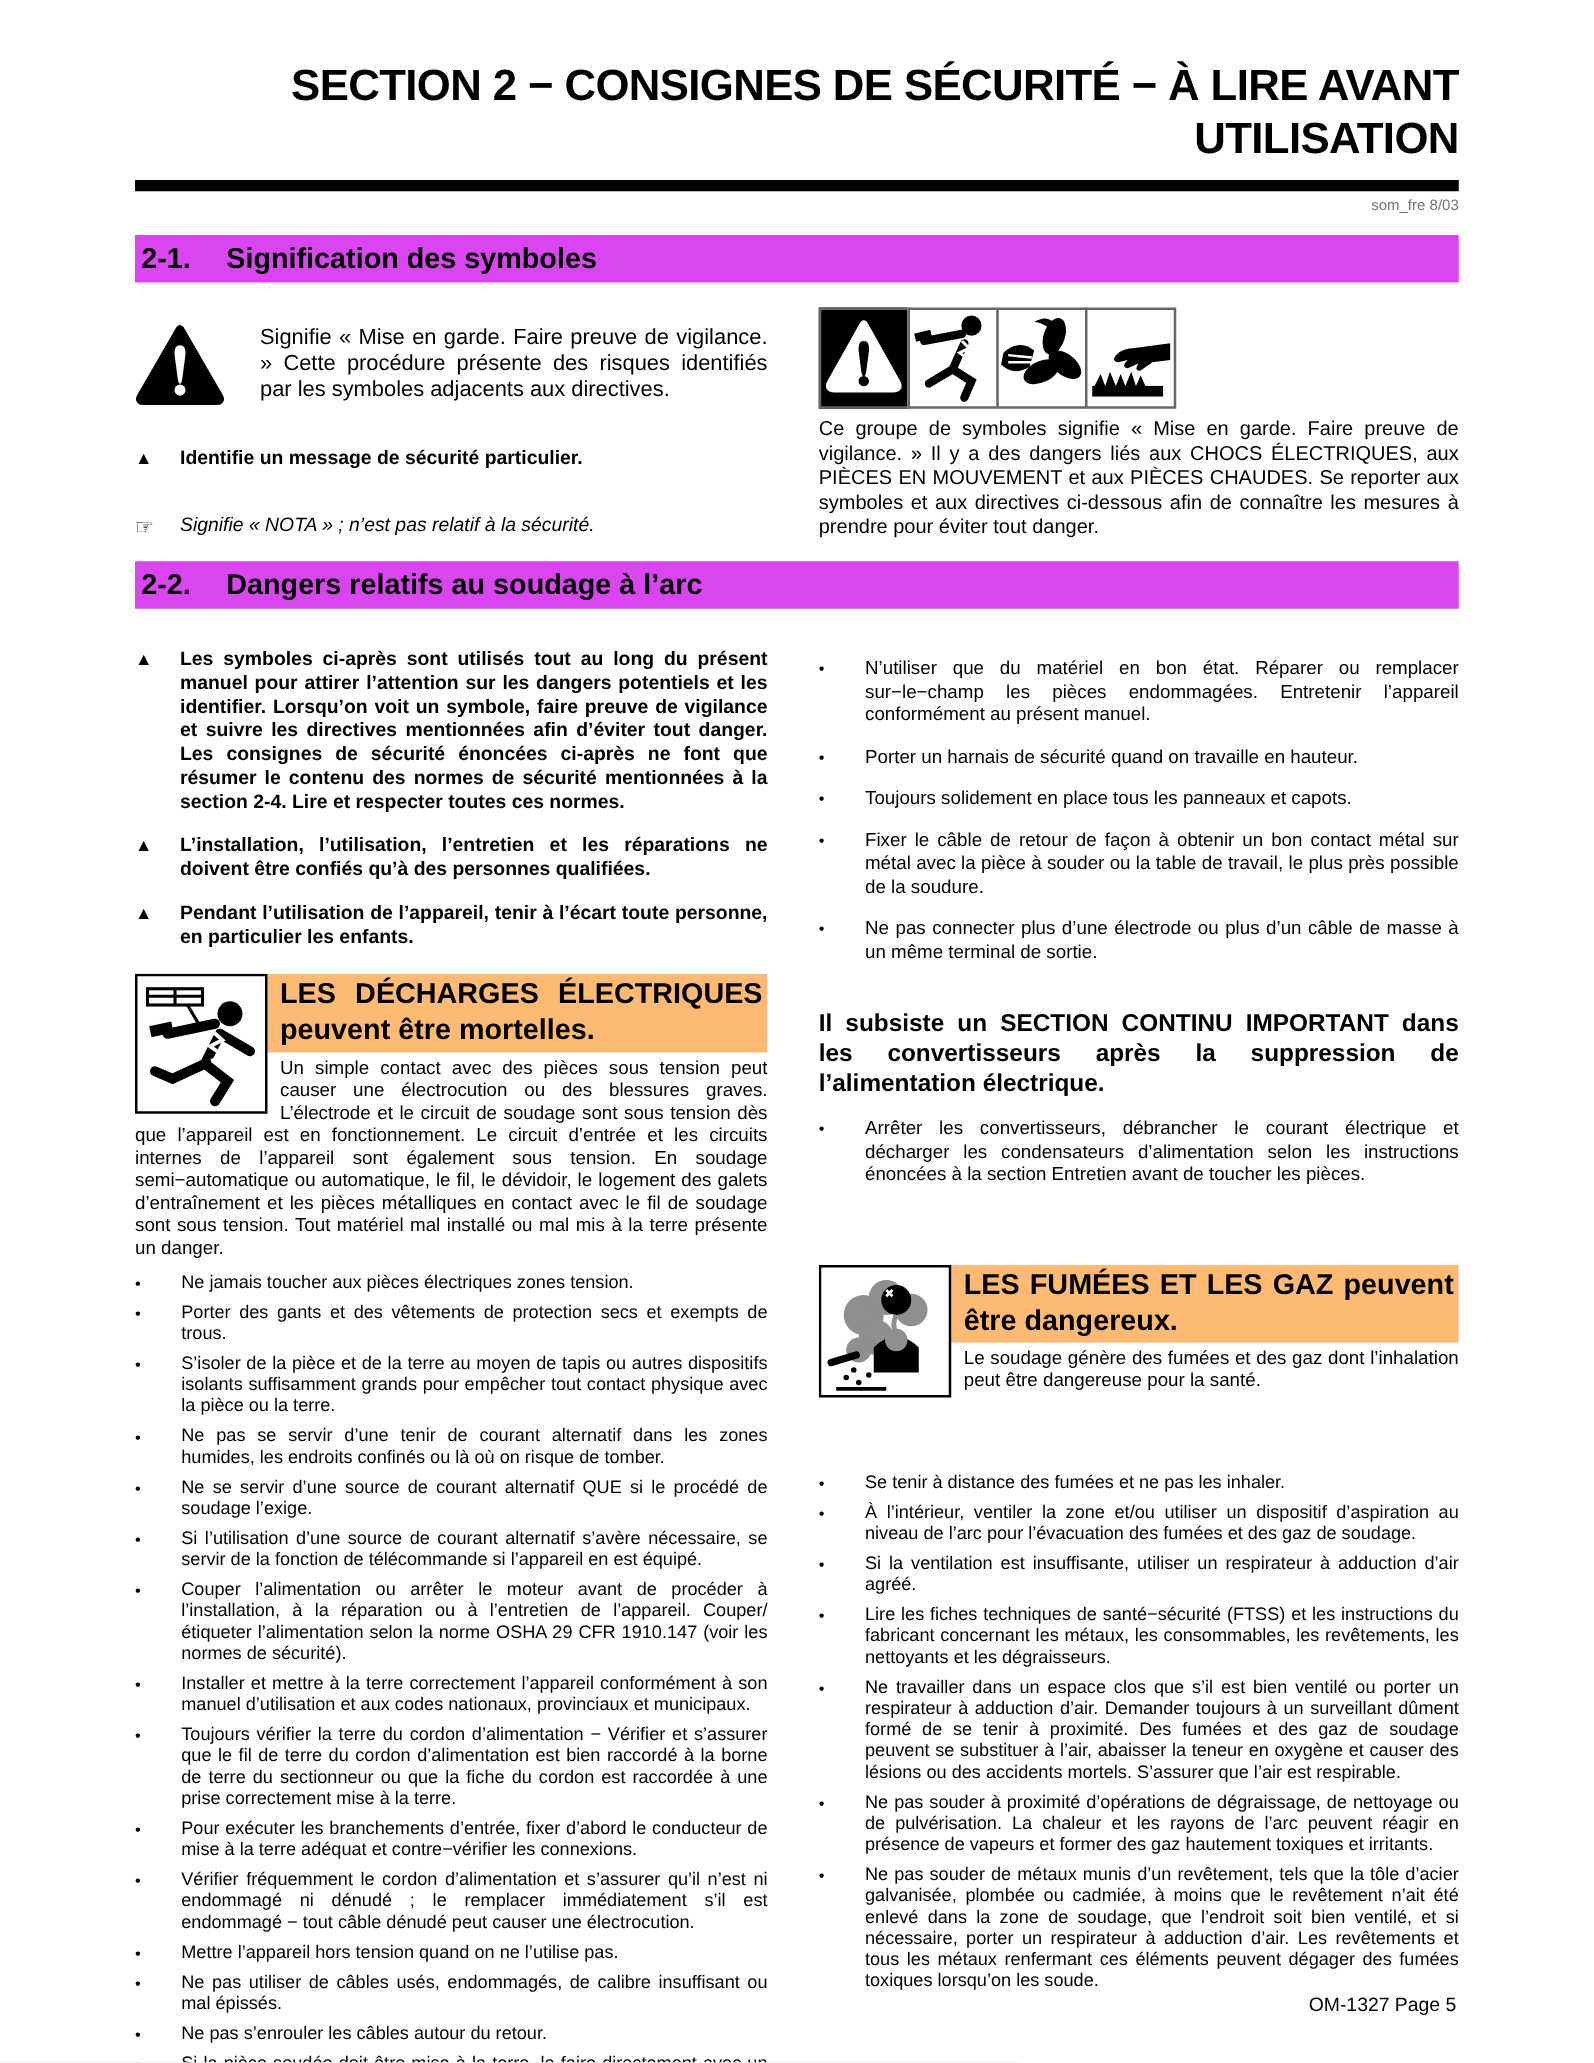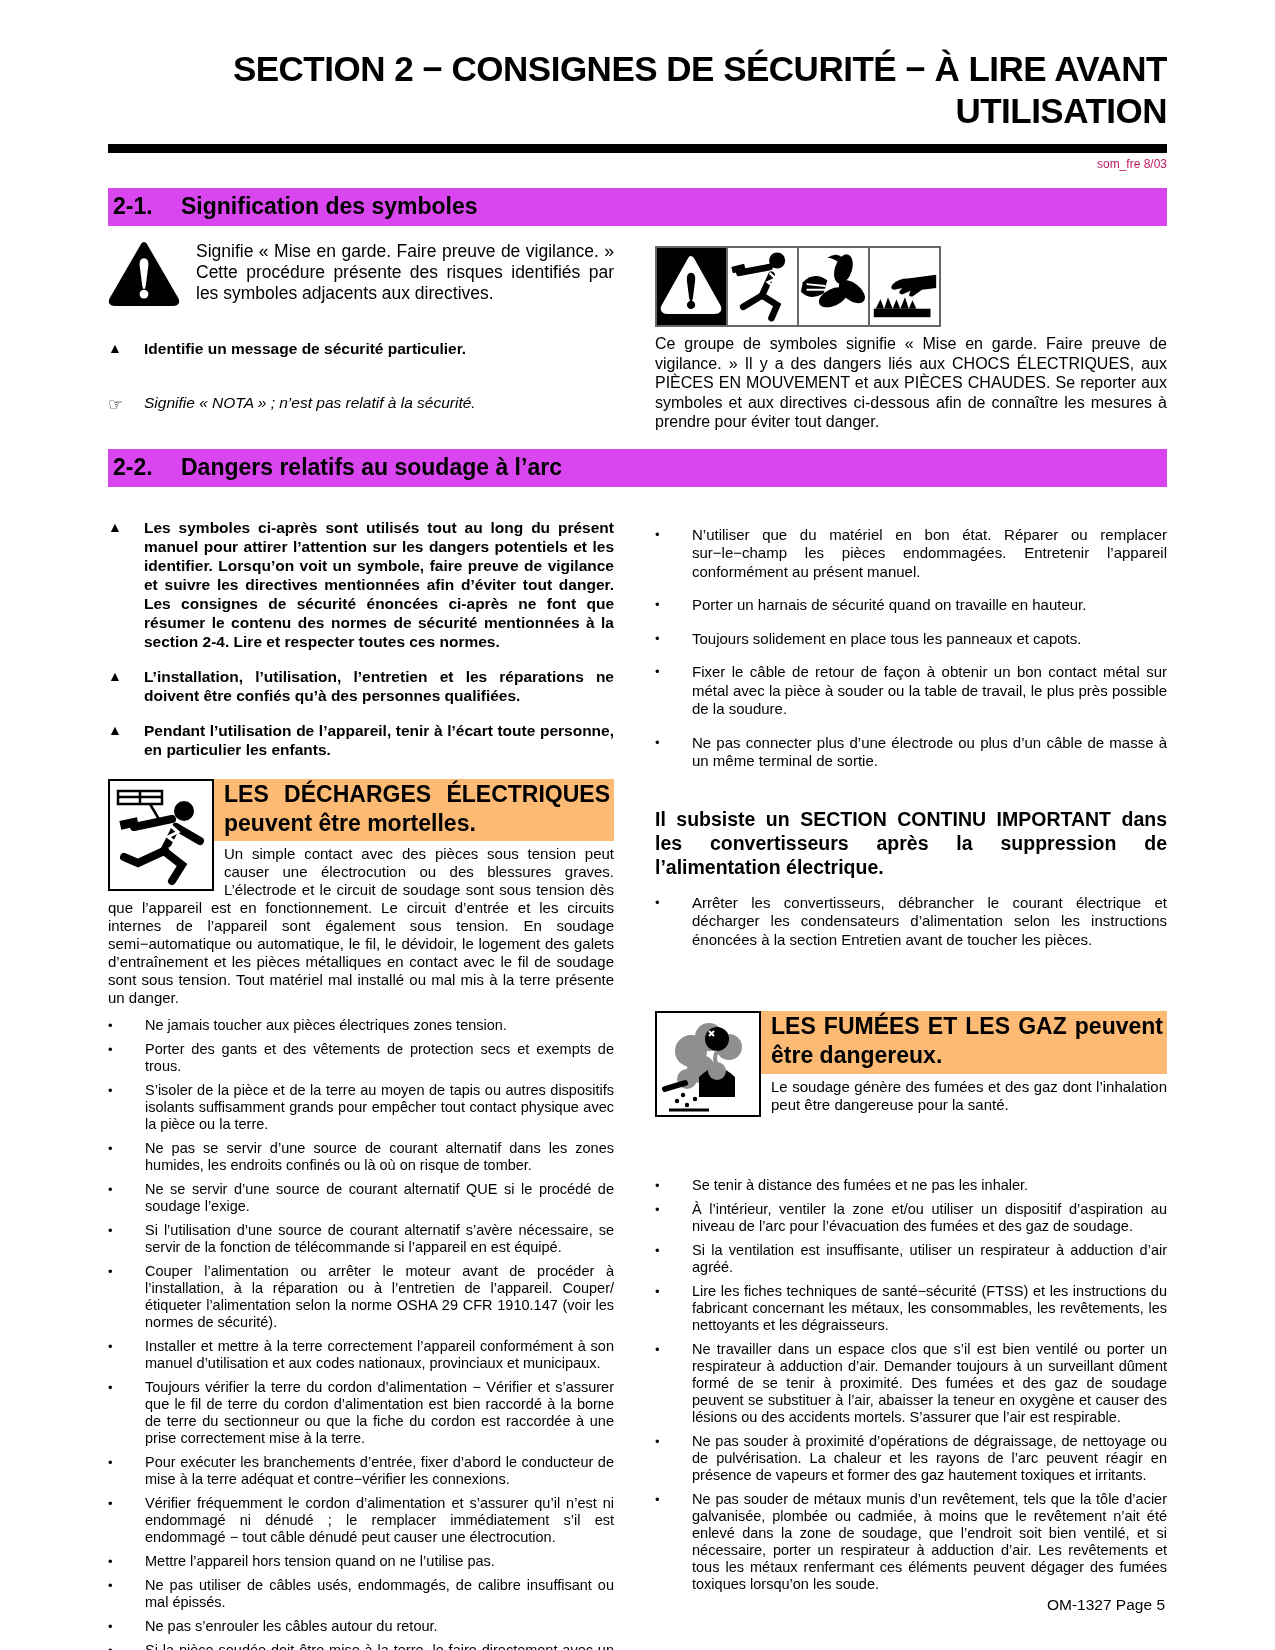--- a/index.html
+++ b/index.html
@@ -7,33 +7,33 @@
   .page {
     position:relative; width:1275px; height:1650px; margin:0 auto;
     background:#fff; color:#000; overflow:hidden;
     font-family:"Liberation Sans", sans-serif;
   }
   .inner { padding:48px 108px 0 108px; }
 
   
   .doc-title { text-align:right; font-weight:bold; font-size:35px; line-height:1.2; letter-spacing:-0.5px; }
   .title-rule { height:9px; background:#000; margin-top:12px; }
-  .doc-ref { text-align:right; font-size:12px; margin-top:4px; color:#be185d; }
+  .doc-ref { text-align:right; font-size:12px; margin-top:4px; color:#737373; }
 
   
   .sec-bar { background:#d946ef; margin-top:17px; padding:5px 8px 6px 5px; font-weight:bold; font-size:23px; display:flex; }
   .sec-num { width:68px; flex:0 0 auto; }
 
   
   .cols { display:flex; gap:41px; margin-top:15px; }
   .colL { width:506px; flex:0 0 auto; }
   .colR { width:512px; flex:0 0 auto; }
 
   
-  .intro-row { display:flex; gap:16px; margin-top:0;justify-content:center; }
+  .intro-row { display:flex; gap:28px; margin-top:18px;justify-content:center; }
   .warn-tri-big { flex:0 0 auto; width:72px; }
   .intro-text { font-size:17.5px; line-height:21px; text-align:justify; }
   .tri-item { display:flex; margin-top:32px; font-weight:bold; font-size:15.5px; line-height:19px; }
   .tri-item .marker, .warn-item .marker { flex:0 0 36px; font-size:14px; }
   .nota-item { display:flex; margin-top:36px; font-style:italic; font-size:15.5px; }
   .nota-hand { flex:0 0 36px; font-style:normal; font-family:"DejaVu Sans", sans-serif; font-size:17px; }
 
   
   .sym-group { display:flex; margin-top:5px; }
   .sym-box { width:73px; height:81px; border:2px solid #666; margin-left:-2px; background:#fff; }
@@ -217,21 +217,21 @@
               <span class="text">Porter des gants et des vêtements de protection secs et exempts de trous.</span>
             </div>
 
             <div class="b-item">
               <span class="dot">•</span>
               <span class="text">S’isoler de la pièce et de la terre au moyen de tapis ou autres dispositifs isolants suffisamment grands pour empêcher tout contact physique avec la pièce ou la terre.</span>
             </div>
 
             <div class="b-item">
               <span class="dot">•</span>
-              <span class="text">Ne pas se servir d’une source de courant alternatif dans les zones humides, les endroits confinés ou là où on risque de tomber.</span>
+              <span class="text">Ne pas se servir d’une tenir de courant alternatif dans les zones humides, les endroits confinés ou là où on risque de tomber.</span>
             </div>
 
             <div class="b-item">
               <span class="dot">•</span>
               <span class="text">Ne se servir d’une source de courant alternatif QUE si le procédé de soudage l’exige.</span>
             </div>
 
             <div class="b-item">
               <span class="dot">•</span>
               <span class="text">Si l’utilisation d’une source de courant alternatif s’avère nécessaire, se servir de la fonction de télécommande si l’appareil en est équipé.</span>

